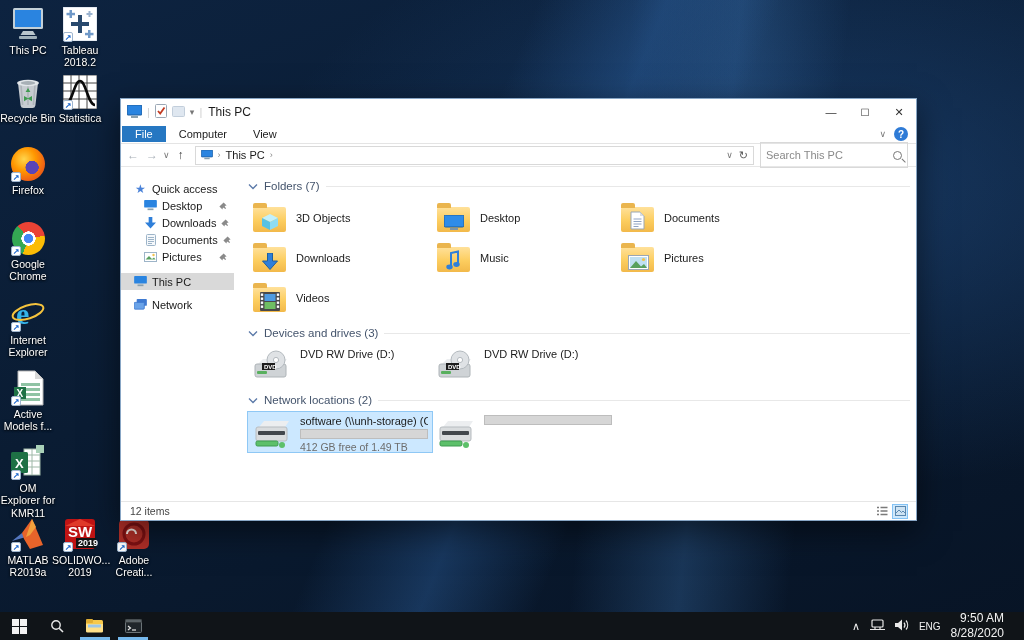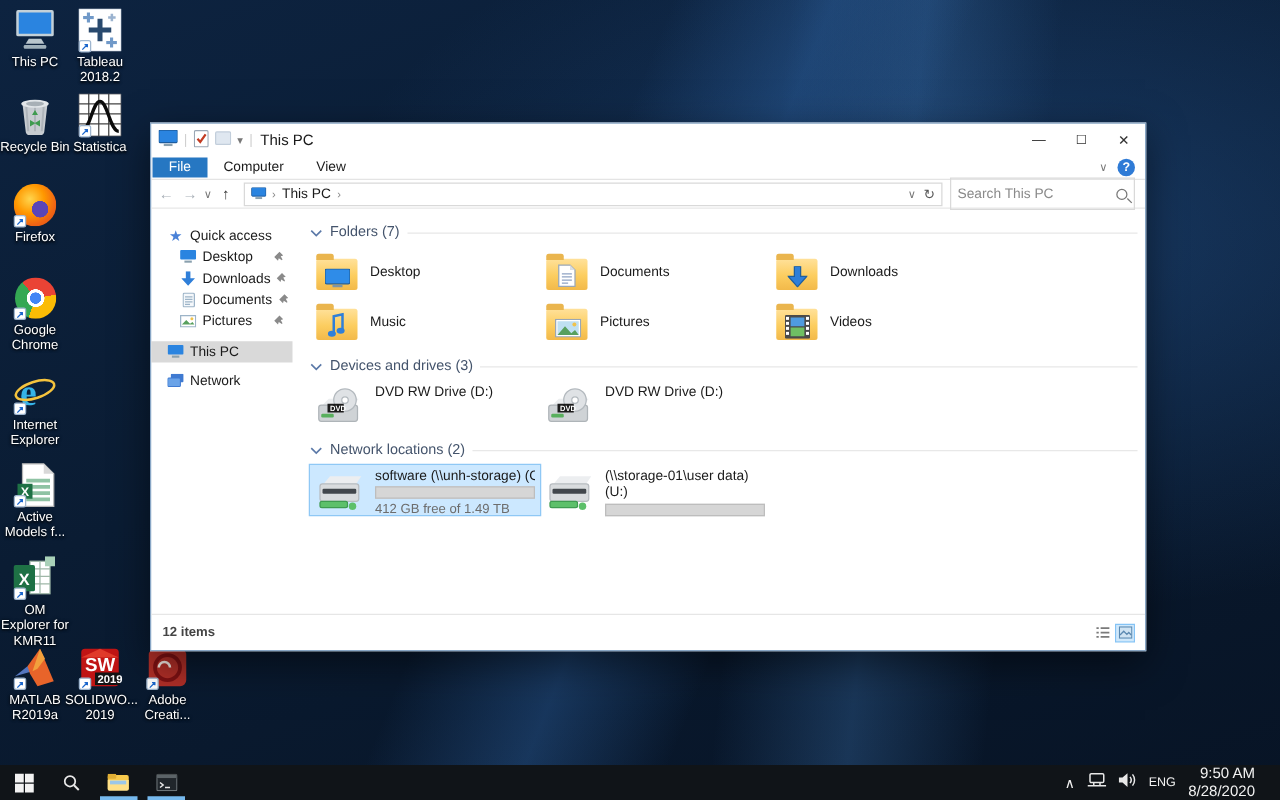--- a/index.html
+++ b/index.html
@@ -92,21 +92,21 @@
   .fill { height:100%; background:linear-gradient(180deg,#41a7e4,#2381cc); }
   .free { font-size:10.5px; color:#6d6d6d; white-space:nowrap; }
   
   .fwrap { width:36px; height:30px; position:relative; flex:none; display:flex; align-items:center; justify-content:center; }
   .folder { position:absolute; left:1px; top:4px; width:33px; height:25px; border-radius:2px;
             background:linear-gradient(180deg,#ffe19a 0%,#fccd5f 55%,#f2b94a 100%); }
   .folder::before { content:""; position:absolute; top:-4px; left:0; width:14px; height:5px; background:#eab54e; border-radius:2px 2px 0 0; }
   .ovl { position:absolute; z-index:2; }
   .drv { width:40px; height:32px; flex:none; }
   
-  #statusbar { height:29px; border-top:1px solid #e6e6e6; display:flex; align-items:center; padding:0 9px; font-size:10.5px; color:#444; flex:none;font-weight:bold; }
+  #statusbar { height:19px; border-top:1px solid #e6e6e6; display:flex; align-items:center; padding:0 9px; font-size:10.5px; color:#444; flex:none; }
   .sb-views { margin-left:auto; display:flex; gap:4px; }
   .vicon { width:14px; height:13px; display:flex; align-items:center; justify-content:center; }
   .vicon.on { background:#cfe8fb; outline:1px solid #84c3f5; }
 </style>
 </head>
 <body>
 
 <div class="dicon" style="left:0;top:6px">
   <span class="art">
     <svg width="36" height="34" viewBox="0 0 36 34">
@@ -391,20 +391,31 @@
         <svg width="10" height="7" viewBox="0 0 10 7">
             <path d="M1 1.5 l4 4 4-4" stroke="#5b79a8" stroke-width="1.3" fill="none"></path>
           </svg>
         <span>Folders (7)</span>
         <span class="gh-rule"></span>
       </div>
       <div class="tiles">
         <div class="tile">
           <span class="fwrap">
               <span class="folder"></span>
+            <svg class="ovl" style="left:8px;top:9px" width="20" height="20" viewBox="0 0 20 20">
+                <path d="M10 2 L18 6 L10 10 L2 6 Z" fill="#c2f0fb"></path>
+                <path d="M2 6 L10 10 V18 L2 14 Z" fill="#56c2e4"></path>
+                <path d="M18 6 L10 10 V18 L18 14 Z" fill="#8edcf2"></path>
+              </svg>
+            </span>
+          <span class="tname">3D Objects</span>
+        </div>
+        <div class="tile">
+          <span class="fwrap">
+              <span class="folder"></span>
             <svg class="ovl" style="left:8px;top:12px" width="20" height="15" viewBox="0 0 20 15">
                 <rect width="20" height="12" rx="1.5" fill="#2f8ce8" stroke="#1f5f9e"></rect>
                 <rect x="6" y="13" width="8" height="2" fill="#7d95a6"></rect>
               </svg>
             </span>
           <span class="tname">Desktop</span>
         </div>
         <div class="tile">
           <span class="fwrap">
               <span class="folder"></span>
@@ -531,21 +542,20 @@
         </div>
         <div class="tile top">
           <svg class="drv" style="margin-top:4px" viewBox="0 0 40 32">
               <path d="M7 8 l5-6 h25 l-4 6 z" fill="#eceef0"></path>
               <rect x="4" y="8" width="31" height="14" rx="2" fill="#d9dcde" stroke="#b7bcc0"></rect>
               <rect x="6" y="12" width="27" height="4" rx="1" fill="#42474c"></rect>
               <rect x="4" y="22" width="22" height="5" rx="1.5" fill="#5dc06a" stroke="#3f9b50"></rect>
               <circle cx="30" cy="26" r="3" fill="#5dc06a"></circle>
             </svg>
           <span class="dinfo" style="width:132px">
-            <span class="tname wrap2">(\\storage-01\user data) (U:)</span>
             <span class="bar"><span class="fill" style="width: 55%;"></span></span>
           </span>
         </div>
       </div>
 
     </div>
   </div>
 
   <div id="statusbar">
     <span>12 items</span>

